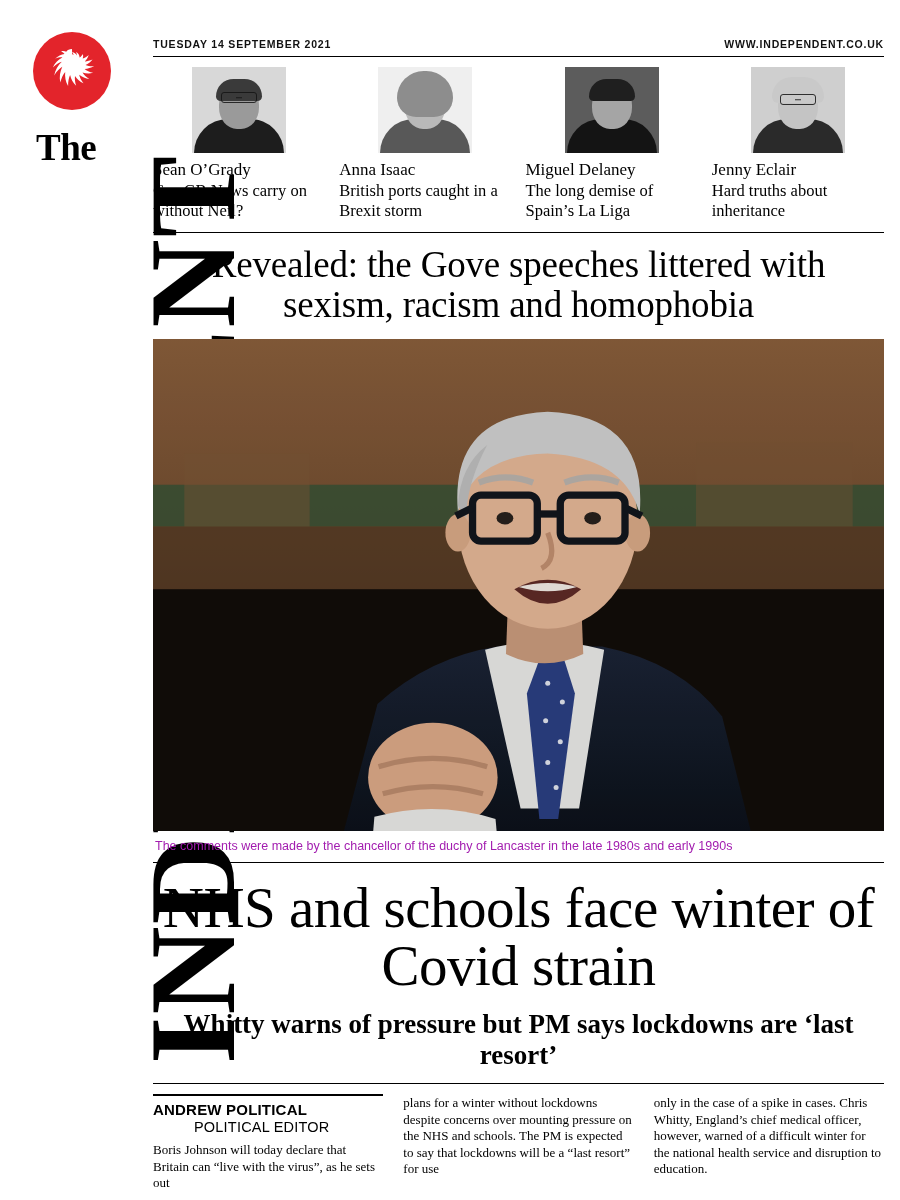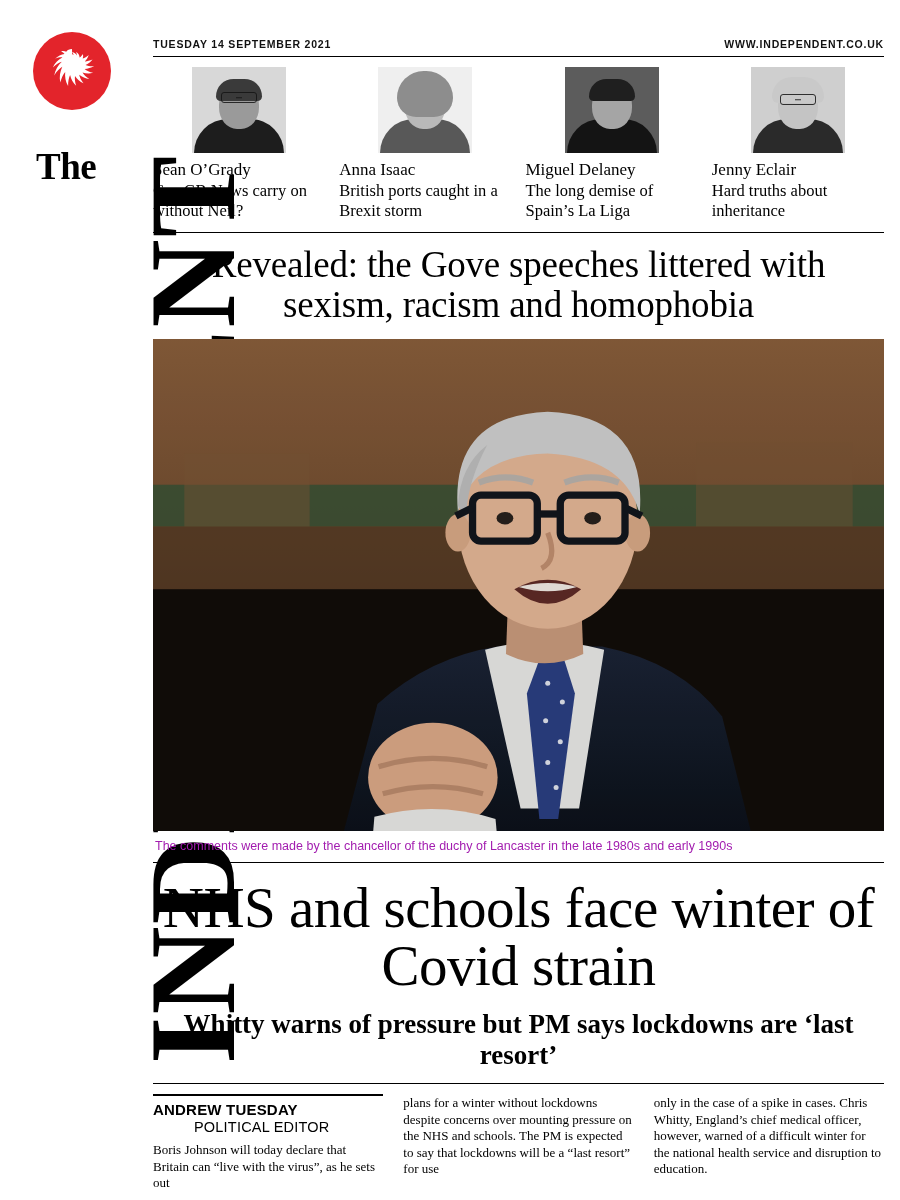--- a/index.html
+++ b/index.html
@@ -40,21 +40,21 @@
     border-radius: 50%;
     background: #e3242b;
     display: flex;
     align-items: center;
     justify-content: center;
   }
   .eagle-logo svg { display: block; }
   .the-word {
     position: absolute;
     left: 36px;
-    top: 145px;
+    top: 126px;
     font-family: "Liberation Serif", serif;
     font-size: 37px;
     font-weight: 700;
     letter-spacing: -0.5px;
     color: #000;
   }
   .vertical-title {
     position: absolute;
     left: -312px;
     top: 498px;
@@ -418,21 +418,21 @@
 
     <div class="caption">The comments were made by the chancellor of the duchy of Lancaster in the late 1980s and early 1990s</div>
 
     <div class="main-head">NHS and schools face winter of Covid strain</div>
     <div class="standfirst">Whitty warns of pressure but PM says lockdowns are ‘last resort’</div>
     <div class="rule-before-cols"></div>
 
     <div class="cols">
       <div class="col col-1">
         <div class="byline-rule"></div>
-        <div class="byline-name">ANDREW TUESDAY</div>
+        <div class="byline-name">ANDREW POLITICAL</div>
         <div class="byline-role">POLITICAL EDITOR</div>
         <div class="body-text">Boris Johnson will today declare that Britain can “live with the virus”, as he sets out</div>
       </div>
       <div class="col col-2">
         <div class="body-text">plans for a winter without lockdowns despite concerns over mounting pressure on the NHS and schools. The PM is expected to say that lockdowns will be a “last resort” for use</div>
       </div>
       <div class="col col-3">
         <div class="body-text">only in the case of a spike in cases. Chris Whitty, England’s chief medical officer, however, warned of a difficult winter for the national health service and disruption to education.</div>
       </div>
     </div>

